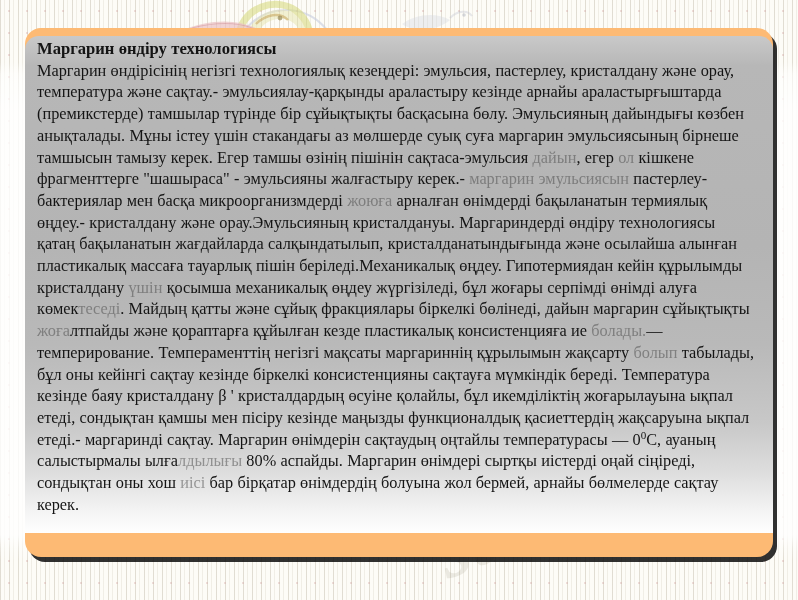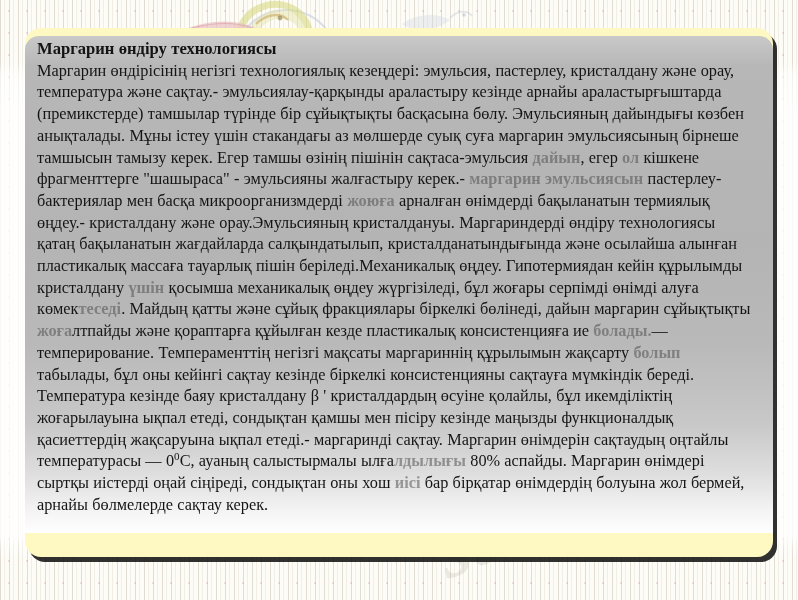--- a/index.html
+++ b/index.html
@@ -104,21 +104,21 @@
     pointer-events: none;
   }
 
   
   #content-card {
     position: absolute;
     left: 25px;
     top: 28px;
     width: 748px;
     height: 529px;
-    background: #fef9c3;
+    background: #fdba74;
     border-radius: 16px;
     box-shadow: 4px 5px 0 rgba(20,20,20,0.88);
     overflow: hidden;
   }
 
   
   #text-panel {
     position: absolute;
     left: 0;
     top: 8px;
@@ -155,21 +155,20 @@
     font-weight: bold;
     font-size: 16.6px;
     display: block;
     margin-bottom: 0px;
   }
   #doc-body {
     display: block;
   }
   .faded {
     color: rgba(70,70,70,0.50);
-    font-weight: bold;
   }
   .tail-strong {
     font-weight: normal;
   }
   sup {
     font-size: 0.68em;
     vertical-align: super;
     line-height: 0;
   }
 </style>

